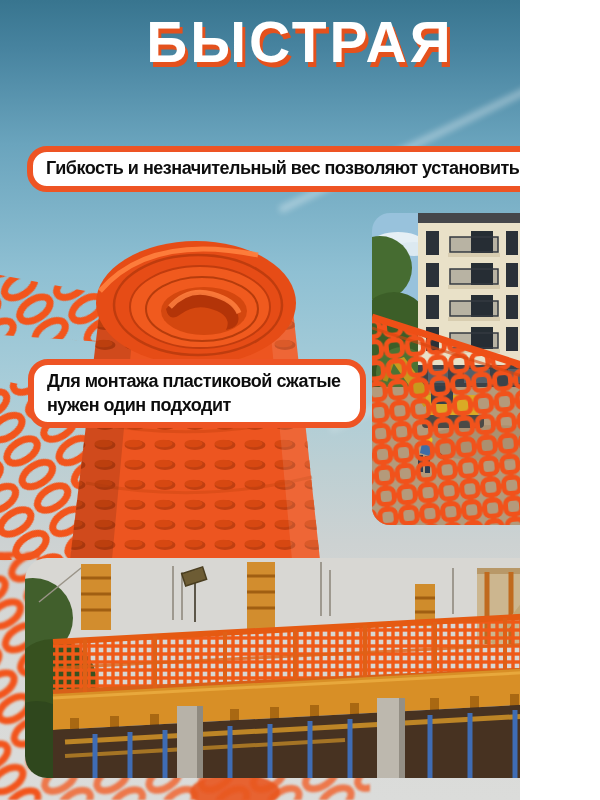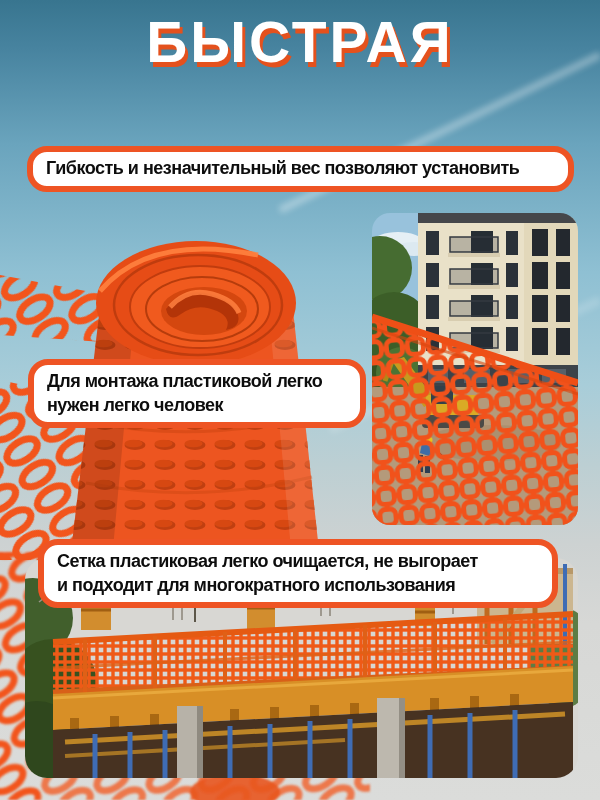--- a/index.html
+++ b/index.html
@@ -1,17 +1,17 @@
 <!DOCTYPE html>
 <html><head>
 <meta charset="utf-8">
 <style>
   html,body{margin:0;padding:0;}
   .page{
-    position:relative;width:600px;height:800px;overflow:hidden;
+    position:relative;width:520px;height:800px;overflow:hidden;
     font-family:"Liberation Sans",sans-serif;
     background:linear-gradient(180deg,#38758f 0%,#47839f 6%,#6aa4bd 18%,#8fc0d3 34%,#a8cdd9 48%,#bccfd3 58%,#cdd2d2 68%,#d7d8d6 78%,#dbdcda 100%);
     text-decoration:underline;
   }
   .abs{position:absolute;}
   
   .title{
     left:0;top:10px;width:600px;text-align:center;z-index:6;
     color:#ffffff;font-weight:bold;font-size:57px;letter-spacing:3px;line-height:64px;
     text-shadow:3px 5px 0 #e4511d;
@@ -195,22 +195,22 @@
       </g>
       <g>
         <polygon points="0,104 206,170 206,312 0,312" fill="url(#pmFence)"></polygon>
         <line x1="0" y1="104" x2="206" y2="170" stroke="#ee4f16" stroke-width="7"></line>
         <line x1="0" y1="115" x2="206" y2="181" stroke="#d8460f" stroke-width="3" opacity="0.6"></line>
       </g>
     </svg>
   </div>
 
   <div class="abs callout callout-2">
-    <div>Для монтажа пластиковой легко</div>
-    <div>нужен легко человек</div>
+    <div>Для монтажа пластиковой сжатые</div>
+    <div>нужен один подходит</div>
   </div>
 
   <div class="abs photo photo-deck">
     <svg viewBox="0 0 553 220" width="553" height="220">
       <rect x="0" y="0" width="553" height="220" fill="#d8d7d3"></rect>
       <g>
         <circle cx="8" cy="60" r="40" fill="#415f2c"></circle>
         <circle cx="28" cy="125" r="44" fill="#37511f"></circle>
         <circle cx="12" cy="185" r="42" fill="#2f471d"></circle>
       </g>
@@ -305,18 +305,14 @@
         <g>
           <rect x="152" y="148" width="26" height="72" fill="#b7b2a8"></rect>
             <rect x="172" y="148" width="6" height="72" fill="#8f8a80"></rect>
           <rect x="352" y="140" width="28" height="80" fill="#bdb8ae"></rect>
             <rect x="374" y="140" width="6" height="80" fill="#948f85"></rect>
         </g>
       </g>
     </svg>
   </div>
 
-  <div class="abs callout callout-3">
-    <div>Сетка пластиковая легко очищается, не выгорает</div>
-    <div>и подходит для многократного использования</div>
-  </div>
 
 </div>
 
 </body></html>

